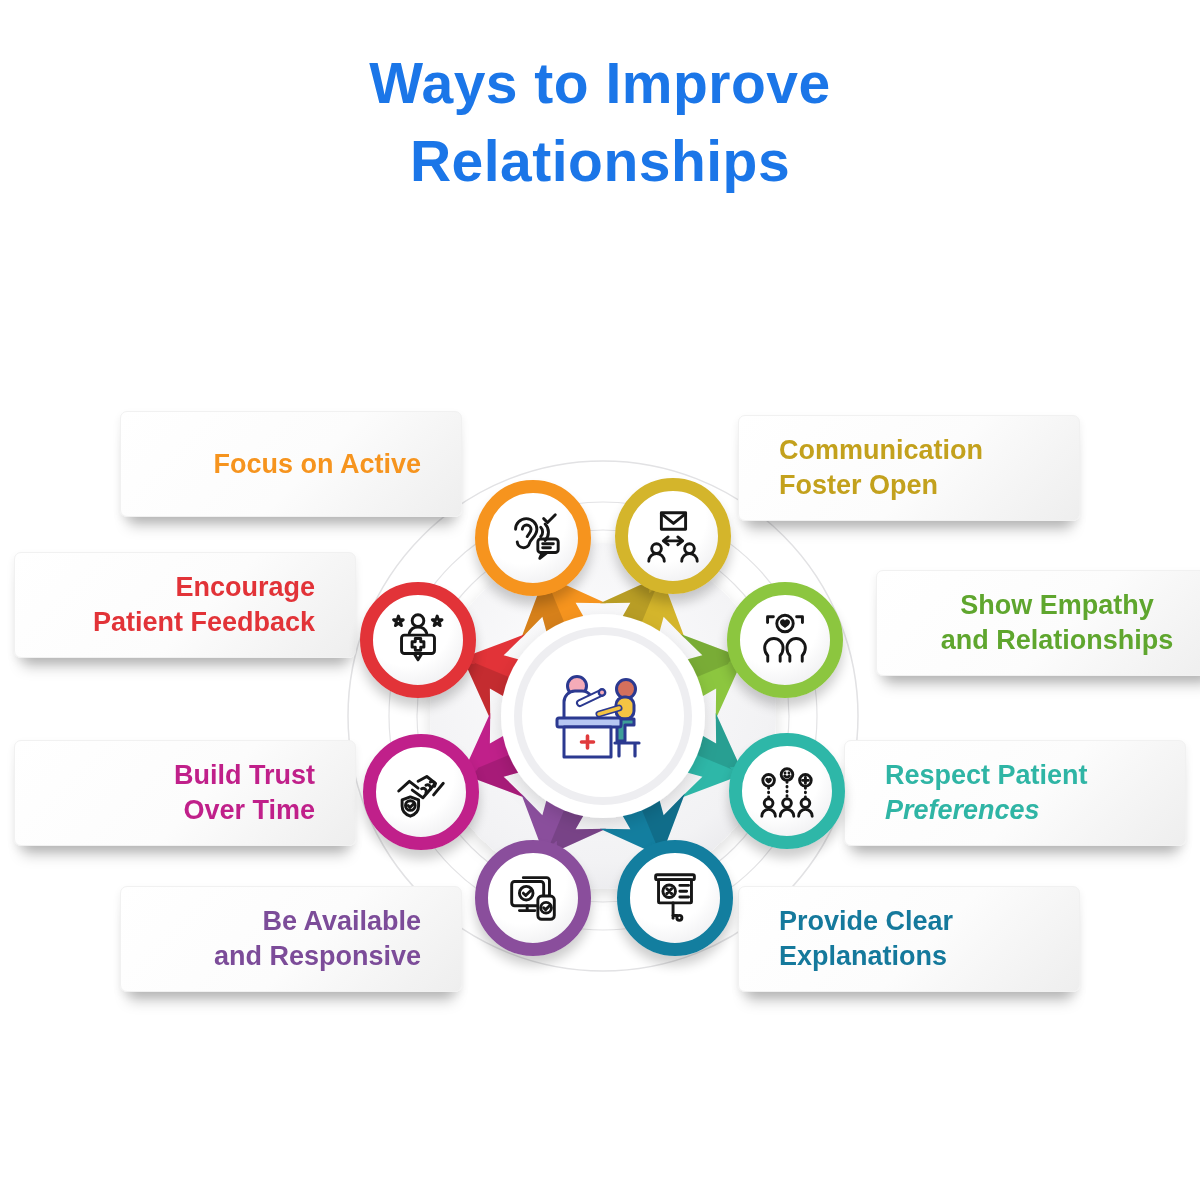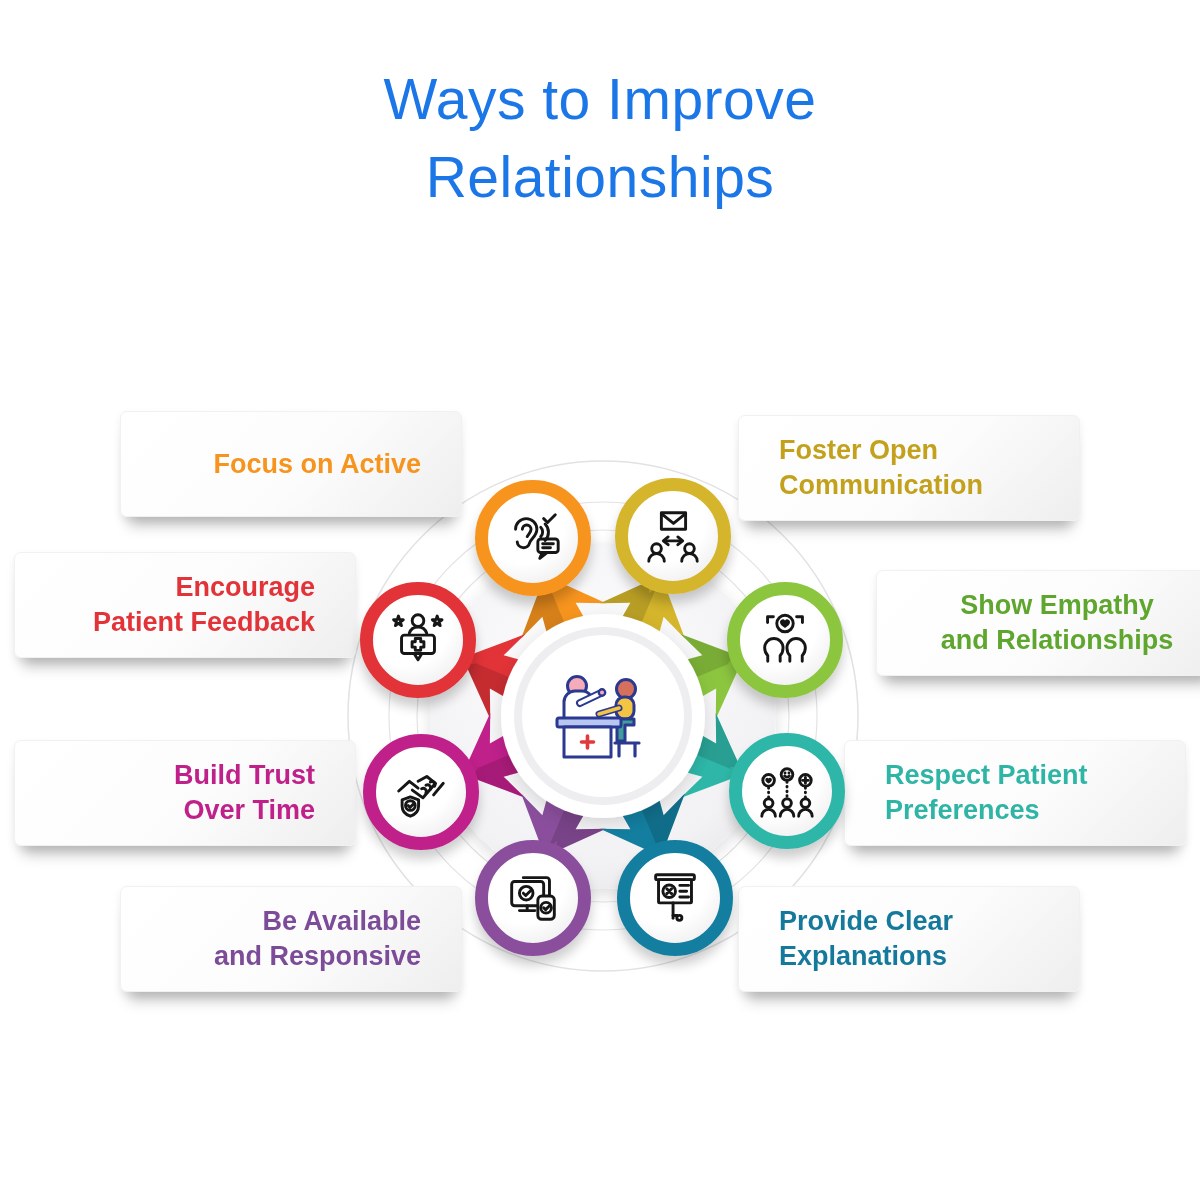--- a/index.html
+++ b/index.html
@@ -2,22 +2,22 @@
 <html><head>
 <meta charset="utf-8">
 <style>
   html,body{margin:0;padding:0;background:#ffffff;}
   .stage{
     position:relative;width:1200px;height:1200px;background:#ffffff;overflow:hidden;
     font-family:"Liberation Sans", sans-serif;
   }
   
   .title{
-    position:absolute;left:0;top:60px;width:100%;
-    text-align:center;font-weight:400;font-size:57px;line-height:78px;
+    position:absolute;left:0;top:44px;width:100%;
+    text-align:center;font-weight:700;font-size:57px;line-height:78px;
     letter-spacing:.5px;
   }
   .title span{display:block;}
   
   .card{
     position:absolute;border-radius:7px;
     background:linear-gradient(135deg,#ffffff 0%,#fcfcfc 55%,#eeeeee 100%);
     border:1px solid #f1f1f1;
     box-shadow:0 4px 8px rgba(0,0,0,.07), 0 17px 13px -9px rgba(0,0,0,.25);
     display:flex;flex-direction:column;justify-content:center;
@@ -201,22 +201,22 @@
     <rect x="10" y="15" width="33" height="25" rx="3" class="wfill"></rect>
     <circle cx="25" cy="27" r="7"></circle>
     <path d="M22 27l2.5 2.5 5.5-5.5"></path>
     <path d="M26 40v5M18 45h16"></path>
     <rect x="37" y="30" width="17" height="24" rx="4" class="wfill"></rect>
     <circle cx="45.5" cy="42" r="5.5"></circle>
     <path d="M43 42l2 2 4-4"></path>
         </svg>
       </div>
       <div class="card align-left" style="left: 738px; top: 415px; width: 342px; height: 106px; color: rgb(195, 161, 29);">
+        <span style="display: block;">Communication</span>
         <span style="display: block;">Foster Open</span>
-        <span style="display: block;">Communication</span>
       </div>
       <div class="badge" style="left: 615px; top: 478px;">
         <div class="tail" style="background: rgb(212, 181, 43); transform: translate(-50%, -50%) rotate(112.5deg) translateX(42px);"></div>
         <div class="ring" style="border: 13px solid rgb(212, 181, 43);"></div>
         <svg class="icon" viewBox="0 0 64 64">
     <rect x="20" y="8" width="25" height="17"></rect>
     <path d="M20 9l12.5 10L45 9"></path>
     <path d="M23 37h18"></path>
     <path d="M27 33l-5 4 5 4M37 33l5 4-5 4"></path>
     <circle cx="15" cy="45" r="5"></circle>
@@ -235,21 +235,21 @@
         <svg class="icon" viewBox="0 0 64 64">
     <circle cx="32" cy="15" r="8.5"></circle>
     <path class="fill" d="M32 19.5c-3-2-5.2-3.6-5.2-6.1a2.9 2.9 0 0 1 5.2-1.6 2.9 2.9 0 0 1 5.2 1.6c0 2.5-2.2 4.1-5.2 6.1z"></path>
     <path d="M20 8h-6v6M44 8h6v6"></path>
     <path d="M27 54v-6c2-2 3-4.5 3-8a9.5 9.5 0 0 0-19 0c0 3.5 1.2 6 3.2 8v6"></path>
     <path d="M37 54v-6c-2-2-3-4.5-3-8a9.5 9.5 0 0 1 19 0c0 3.5-1.2 6-3.2 8v6"></path>
         </svg>
       </div>
       <div class="card align-left" style="left: 844px; top: 740px; width: 342px; height: 106px; color: rgb(47, 181, 165);">
         <span style="display: block;">Respect Patient</span>
-        <span style="display: block;">Preferences</span>
+        <span style="display: block; font-style: italic;">Preferences</span>
       </div>
       <div class="badge" style="left: 729px; top: 733px;">
         <div class="tail" style="background: rgb(46, 183, 168); transform: translate(-50%, -50%) rotate(202.5deg) translateX(42px);"></div>
         <div class="ring" style="border: 13px solid rgb(46, 183, 168);"></div>
         <svg class="icon" viewBox="0 0 64 64">
     <circle cx="13" cy="21" r="6"></circle>
     <path class="fill" d="M13 24.3c-2-1.3-3.4-2.4-3.4-4a1.9 1.9 0 0 1 3.4-1.1 1.9 1.9 0 0 1 3.4 1.1c0 1.6-1.4 2.7-3.4 4z"></path>
     <circle cx="32" cy="15" r="6"></circle>
     <path d="M30 13.4h.01M34 13.4h.01M29.6 16.6a3.4 3.4 0 0 0 4.8 0"></path>
     <circle cx="51" cy="21" r="6"></circle>

